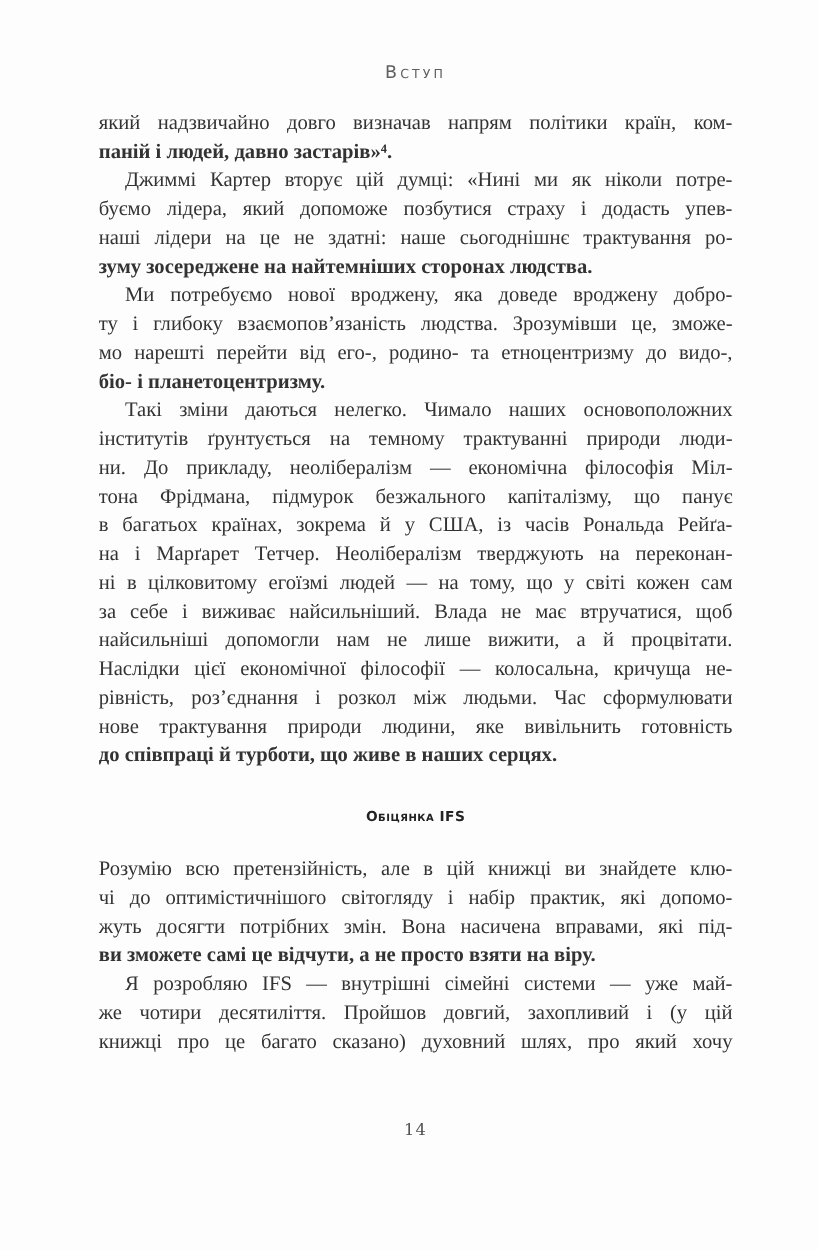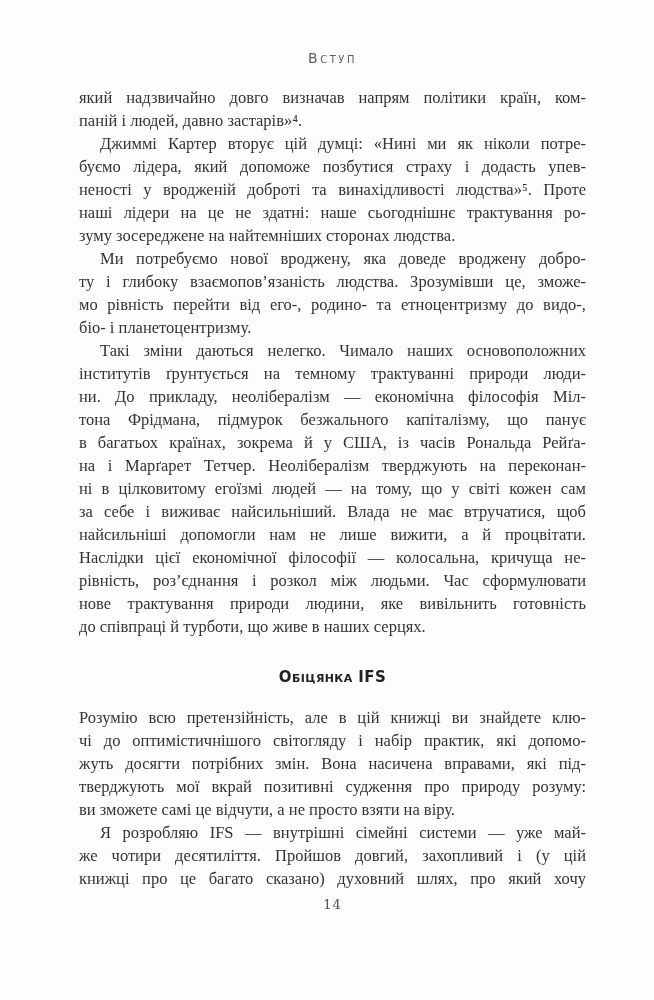--- a/index.html
+++ b/index.html
@@ -40,32 +40,32 @@
     line-height: 23px;
     color: #333333;
   }
   .para { margin: 0; }
   .line {
     text-align: justify;
     text-align-last: justify;
     text-justify: inter-word;
     white-space: normal;
   }
-  .line.final { text-align-last: left; }
+  .line.final { text-align-last: left; font-weight: bold; }
   .line.indent { text-indent: 21px; }
   .section-heading {
     margin-top: 28px;
     margin-bottom: 18px;
     height: 22px;
     line-height: 22px;
     text-align: center;
     font-family: "DejaVu Sans", "Liberation Sans", sans-serif;
     font-weight: bold;
     font-variant: small-caps;
-    font-size: 15px;
+    font-size: 11px;
     letter-spacing: 0.4px;
     color: #222222;
   }
   .page-number {
     position: absolute;
     top: 897px;
     left: 79px;
     width: 507px;
     text-align: center;
     font-family: "DejaVu Serif", "Liberation Serif", serif;
@@ -81,28 +81,27 @@
   <div class="column">
     <div class="running-head">Вступ</div>
     <div class="body-text">
         <div class="para">
           <div class="line">який надзвичайно довго визначав напрям політики країн, ком-</div>
           <div class="line final">паній і людей, давно застарів»⁴.</div>
         </div>
         <div class="para">
           <div class="line indent">Джиммі Картер вторує цій думці: «Нині ми як ніколи потре-</div>
           <div class="line">буємо лідера, який допоможе позбутися страху і додасть упев-</div>
-          <div class="line">неності у вродженій доброті та винахідливості людства»⁵. Проте</div>
           <div class="line">наші лідери на це не здатні: наше сьогоднішнє трактування ро-</div>
           <div class="line final">зуму зосереджене на найтемніших сторонах людства.</div>
         </div>
         <div class="para">
           <div class="line indent">Ми потребуємо нової вроджену, яка доведе вроджену добро-</div>
           <div class="line">ту і глибоку взаємопов’язаність людства. Зрозумівши це, зможе-</div>
-          <div class="line">мо рівність перейти від его-, родино- та етноцентризму до видо-,</div>
+          <div class="line">мо нарешті перейти від его-, родино- та етноцентризму до видо-,</div>
           <div class="line final">біо- і планетоцентризму.</div>
         </div>
         <div class="para">
           <div class="line indent">Такі зміни даються нелегко. Чимало наших основоположних</div>
           <div class="line">інститутів ґрунтується на темному трактуванні природи люди-</div>
           <div class="line">ни. До прикладу, неолібералізм — економічна філософія Міл-</div>
           <div class="line">тона Фрідмана, підмурок безжального капіталізму, що панує</div>
           <div class="line">в багатьох країнах, зокрема й у США, із часів Рональда Рейґа-</div>
           <div class="line">на і Марґарет Тетчер. Неолібералізм тверджують на переконан-</div>
           <div class="line">ні в цілковитому егоїзмі людей — на тому, що у світі кожен сам</div>
@@ -111,21 +110,20 @@
           <div class="line">Наслідки цієї економічної філософії — колосальна, кричуща не-</div>
           <div class="line">рівність, роз’єднання і розкол між людьми. Час сформулювати</div>
           <div class="line">нове трактування природи людини, яке вивільнить готовність</div>
           <div class="line final">до співпраці й турботи, що живе в наших серцях.</div>
         </div>
         <div class="section-heading">Обіцянка IFS</div>
         <div class="para">
           <div class="line">Розумію всю претензійність, але в цій книжці ви знайдете клю-</div>
           <div class="line">чі до оптимістичнішого світогляду і набір практик, які допомо-</div>
           <div class="line">жуть досягти потрібних змін. Вона насичена вправами, які під-</div>
-          <div class="line">тверджують мої вкрай позитивні судження про природу розуму:</div>
           <div class="line final">ви зможете самі це відчути, а не просто взяти на віру.</div>
         </div>
         <div class="para">
           <div class="line indent">Я розробляю IFS — внутрішні сімейні системи — уже май-</div>
           <div class="line">же чотири десятиліття. Пройшов довгий, захопливий і (у цій</div>
           <div class="line">книжці про це багато сказано) духовний шлях, про який хочу</div>
         </div>
       </div>
   </div>
   <div class="page-number">14</div>

